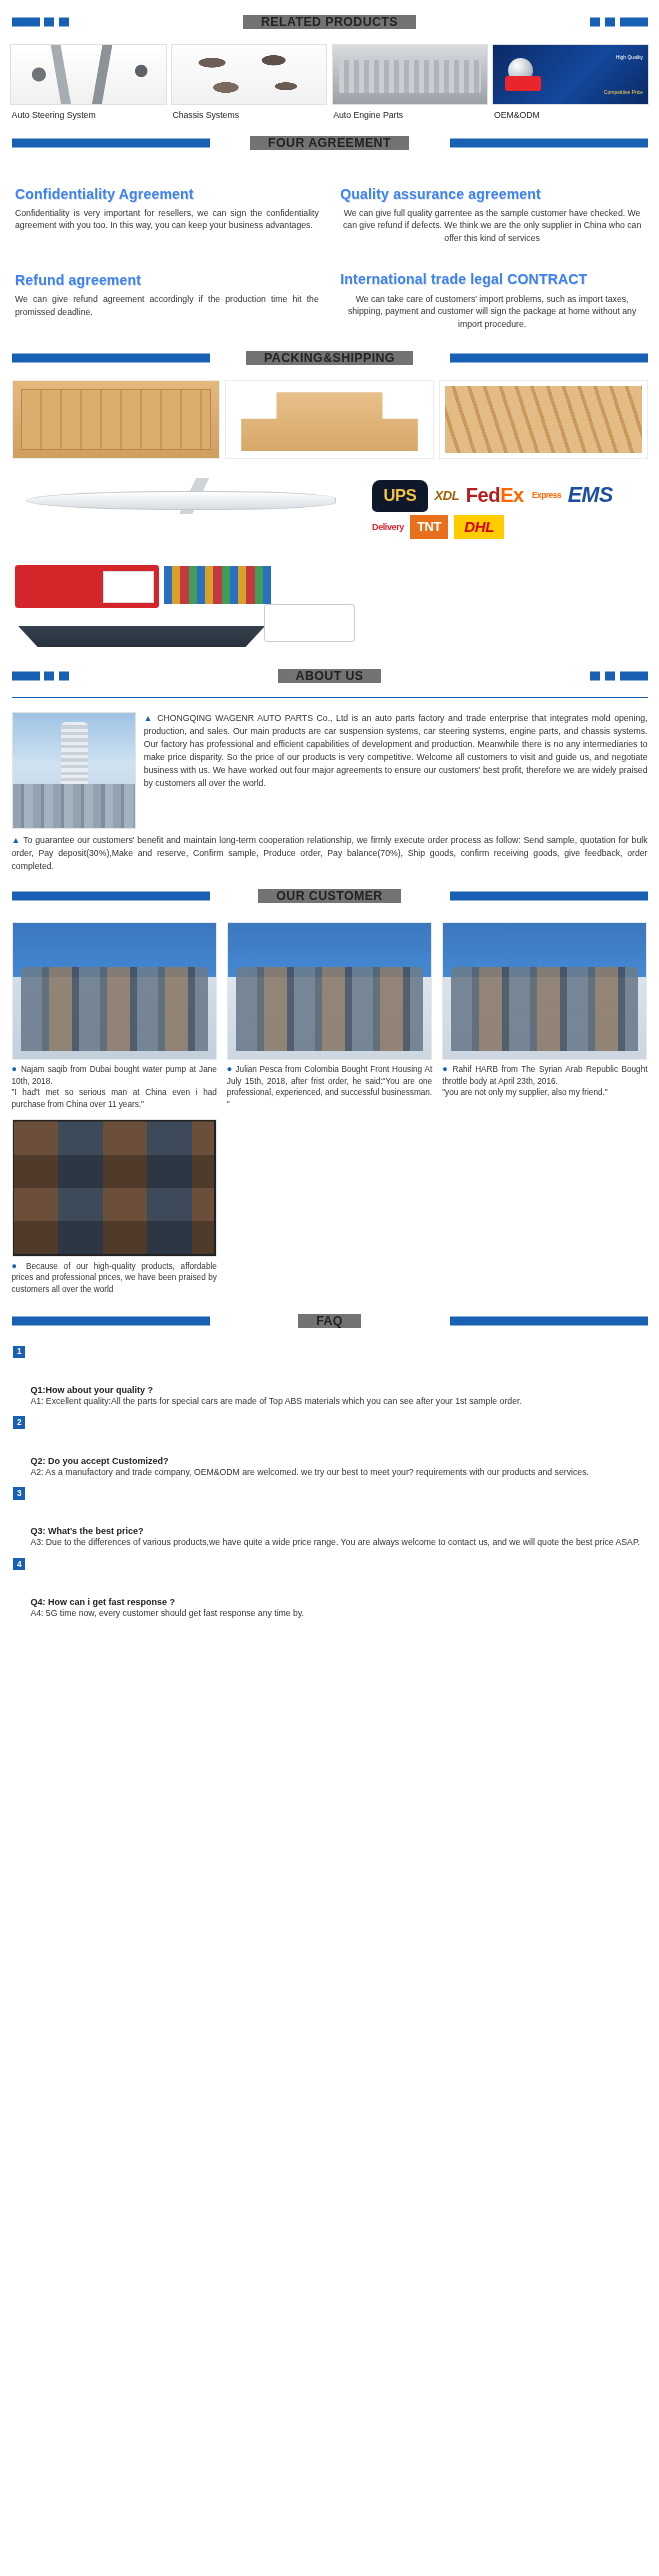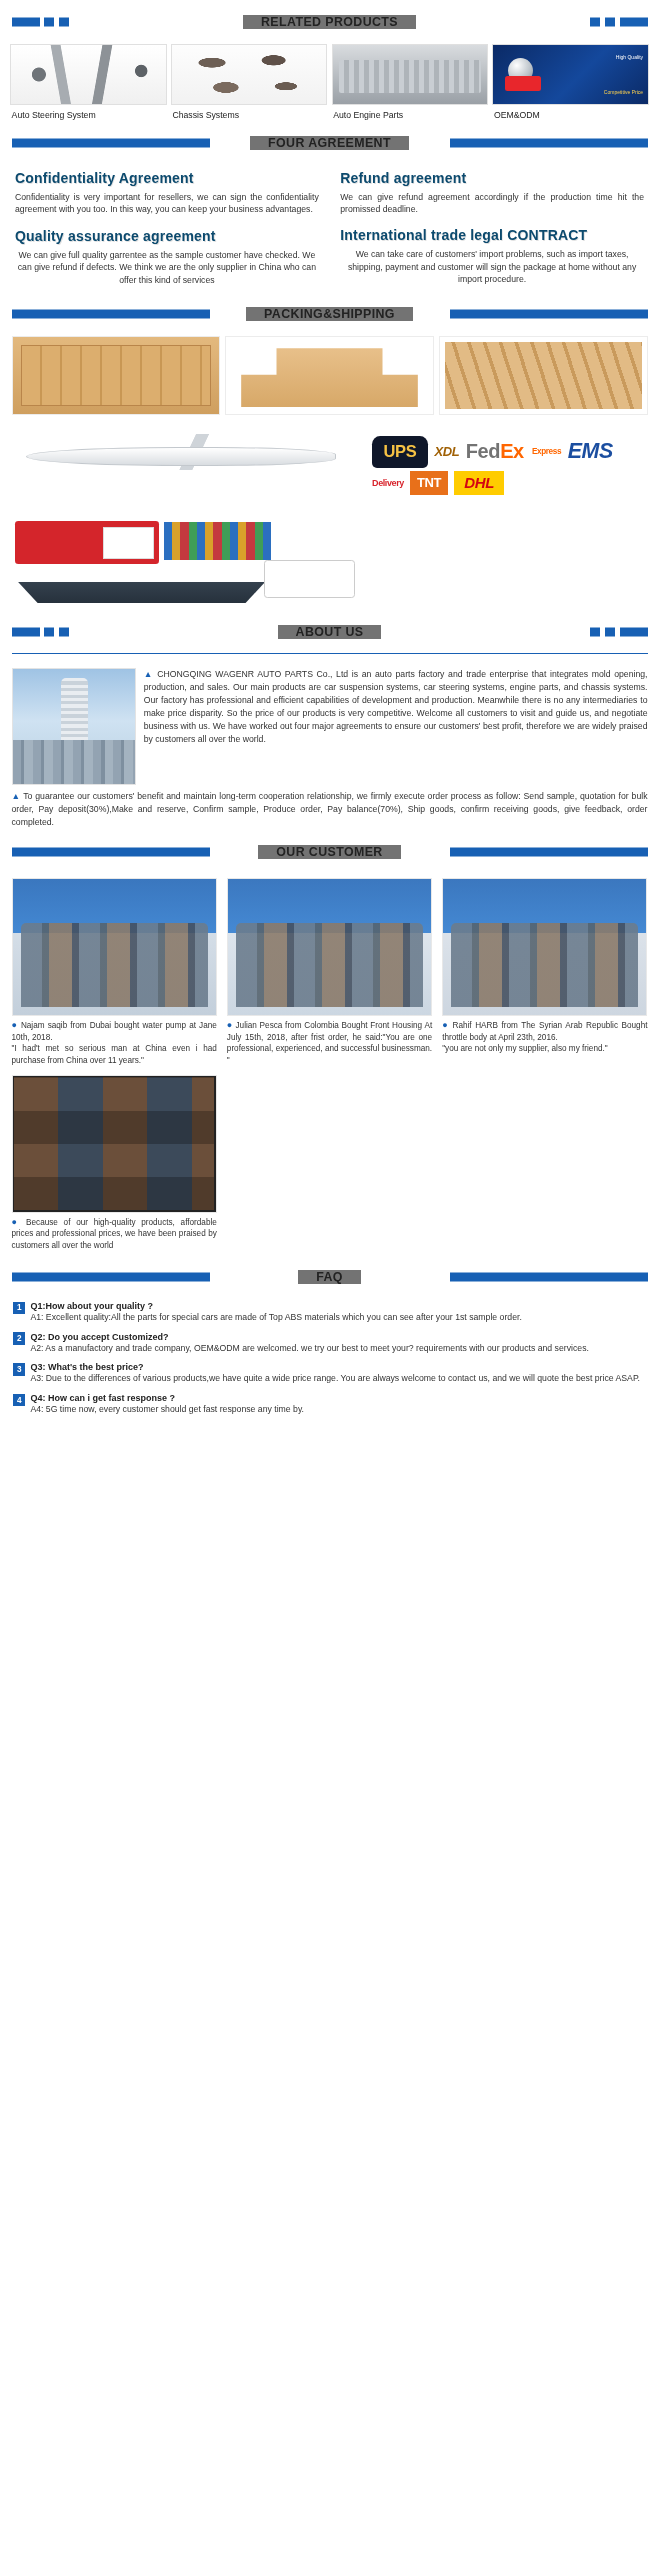--- a/index.html
+++ b/index.html
@@ -126,24 +126,24 @@
   }
 
   
   .agree-grid {
     display:grid;
     grid-template-columns:1fr 1fr;
     gap:11.5px 21.4px;
     padding:8.2px 15px 5px 15px;
   }
   .agree h3 {
-    margin:0 0 5px 0;
+    margin:16px 0 5px 0;
     font-size:14px;
     font-weight:bold;
-    color:#0c4a6e;
+    color:#3b82f6;
     letter-spacing:0.2px;
     text-shadow:0.8px 0.8px 0 rgba(0,0,0,.12);
   }
   .agree h3.two-line { line-height:1.1; }
   .agree p {
     margin:0;
     font-size:8.7px;
     line-height:1.45;
     text-align:justify;
     color:#333;
@@ -187,21 +187,21 @@
       clip-path:polygon(0 35%,100% 35%,92% 100%,8% 100%);}
   .ship-boat:after{content:"";position:absolute;left:10%;top:-11.5px;width:70%;height:13px;
       background:repeating-linear-gradient(90deg,#c0392b 0 10px,#2980b9 10px 20px,#d4a017 20px 30px);}
   .van{position:absolute;right:6.6px;bottom:8.2px;width:91px;height:38px;background:#fff;border:0.8px solid #ccc;border-radius:3.3px;}
 
   .logos { display:flex; flex-wrap:wrap; align-content:center; gap:3.3px 6.6px; padding:5px; height:91px;}
   .logo { font-weight:bold; letter-spacing:-0.4px; display:flex; align-items:center; }
   .logo.ups { background:#0f172a; color:#f6c244; border-radius:8.2px 8.2px 5px 5px; padding:6.6px 11.5px; font-size:16.5px; }
   .logo.xdl { color:#a16207; font-size:13px; font-style:italic;}
   .logo.fedex { font-size:20px; }
-  .logo.fedex .a{color:#737373;} .logo.fedex .b{color:#ff6600;}
+  .logo.fedex .a{color:#b91c1c;} .logo.fedex .b{color:#ff6600;}
   .logo.express { color:#ff6600; font-size:8.2px; margin-left:1.6px;}
   .logo.ems { color:#1b4ea0; font-size:21.4px; font-style:italic;}
   .logo.ems-sub { color:#d8242c; font-size:9px; }
   .logo.tnt { background:#e8701a; color:#fff; padding:2.5px 6.6px; font-size:13px; }
   .logo.dhl { background:#ffcc00; color:#d40511; padding:3.3px 10px; font-size:15px; font-style:italic;}
 
   
   .about { display:flex; gap:8.2px; padding:6.6px 11.5px 0 11.5px; }
   .about .photo {
     width:124px; height:117px; position:relative; overflow:hidden;
@@ -253,21 +253,21 @@
   .faq-num {
     flex:0 0 auto;
     width:12.4px; height:12.4px;
     background:#1760b4;
     color:#fff;
     font-size:8.2px;
     font-weight:bold;
     display:flex; align-items:center; justify-content:center;
     margin-top:0.8px;
   }
-  .faq-body { flex:1; }
+  .faq-body { flex:1;margin-top:40px; }
   .faq-q { font-size:9px; font-weight:bold; color:#222; }
   .faq-a { font-size:8.7px; line-height:1.45; color:#333; text-align:justify; }
 </style>
 </head>
 <body>
 
 <div class="page">
 
   <div class="band">
     <span class="bar l1"></span>
@@ -316,26 +316,26 @@
     <span class="band-title">FOUR AGREEMENT</span>
     <span class="bar long-r"></span>
   </div>
 
   <div class="agree-grid">
     <div class="agree">
       <h3>Confidentiality Agreement</h3>
       <p>Confidentiality is very important for resellers, we can sign the confidentiality agreement with you too. In this way, you can keep your business advantages.</p>
     </div>
     <div class="agree">
+      <h3>Quality assurance agreement</h3>
+      <p class="center">We can give full quality garrentee as the sample customer have checked. We can give refund if defects. We think we are the only supplier in China who can offer this kind of services</p>
+    </div>
+    <div class="agree">
       <h3>Refund agreement</h3>
       <p>We can give refund agreement accordingly if the production time hit the promissed deadline.</p>
-    </div>
-    <div class="agree">
-      <h3>Quality assurance agreement</h3>
-      <p class="center">We can give full quality garrentee as the sample customer have checked. We can give refund if defects. We think we are the only supplier in China who can offer this kind of services</p>
     </div>
     <div class="agree">
       <h3 class="two-line">International trade legal CONTRACT</h3>
       <p class="center">We can take care of customers' import problems, such as import taxes, shipping, payment and customer will sign the package at home without any import procedure.</p>
     </div>
   </div>
 
   <div class="band">
     <span class="bar long-l"></span>
     <span class="band-title">PACKING&amp;SHIPPING</span>

